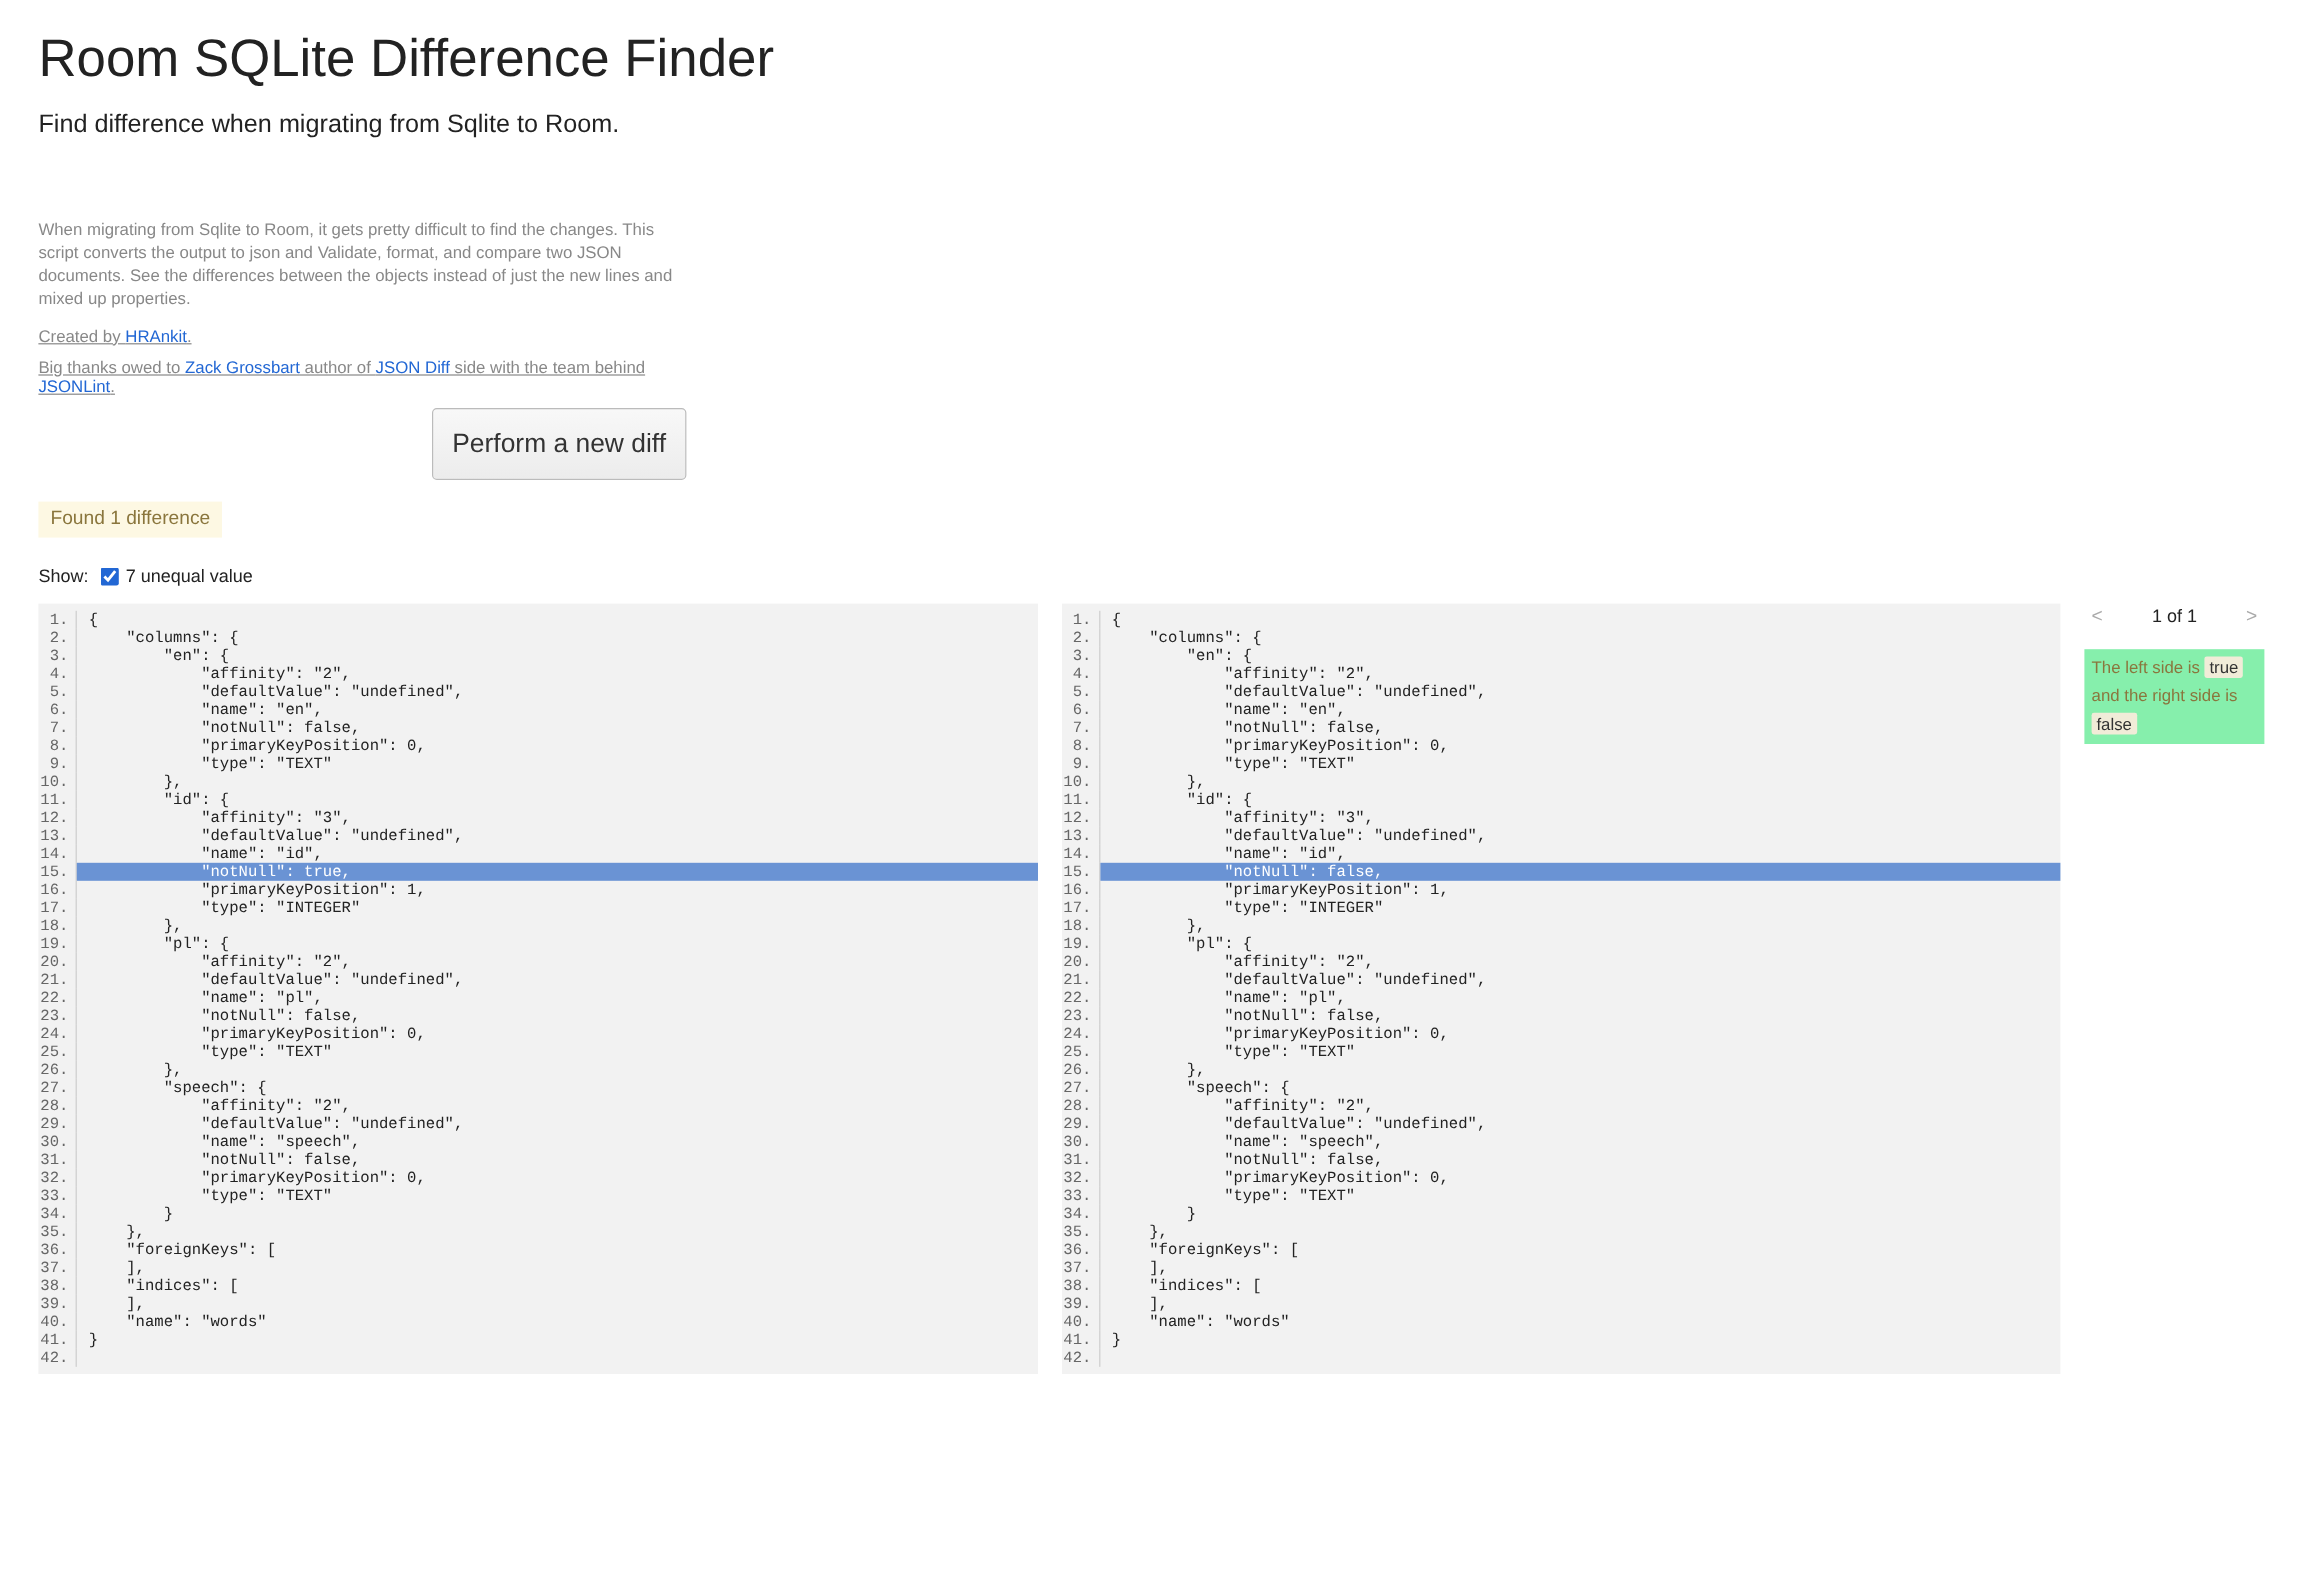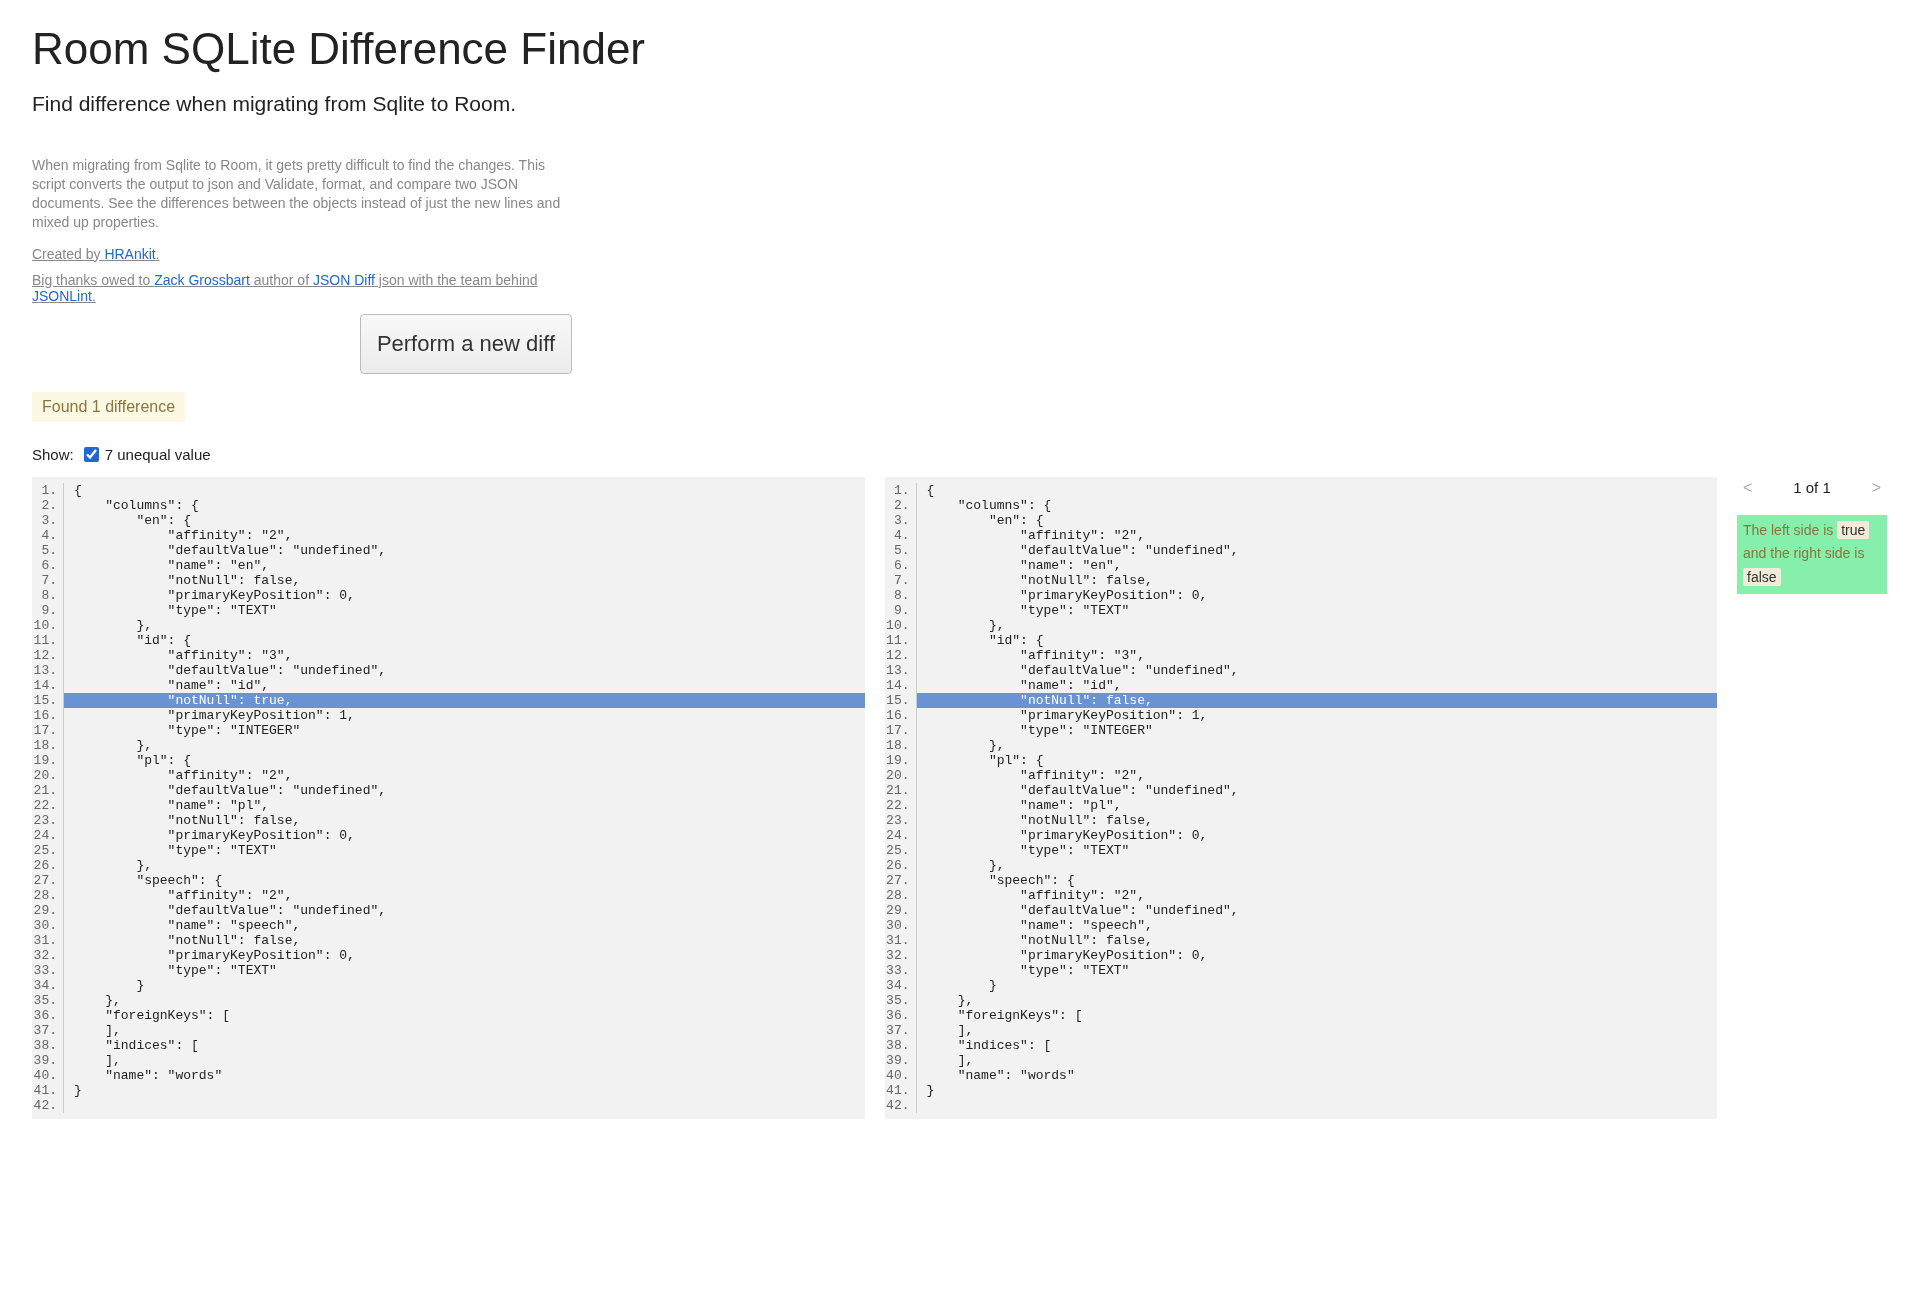--- a/index.html
+++ b/index.html
@@ -9,21 +9,21 @@
   color: #222;
   padding: 24px 32px;
 }
 .top-row {
   display: flex;
   gap: 40px;
   margin-bottom: 18px;
   flex-direction: column;
 }
 .left-col { flex: 1; }
-.right-col { width: 540px; }
+.right-col { width: 540px; margin-top: 26px; }
 h1 {
   font-size: 44px;
   font-weight: normal;
   margin-bottom: 18px;
   color: #222;
 }
 .subtitle {
   font-size: 21px;
   color: #222;
 }
@@ -141,21 +141,21 @@
   <div class="left-col">
     <h1>Room SQLite Difference Finder</h1>
     <div class="subtitle">Find difference when migrating from Sqlite to Room.</div>
   </div>
   <div class="right-col">
     <div class="desc">When migrating from Sqlite to Room, it gets pretty difficult to find the changes. This script converts the output to json and Validate, format, and compare two JSON documents. See the differences between the objects instead of just the new lines and mixed up properties.</div>
     <div class="credits">
       <span>Created by </span><a href="#">HRAnkit</a><span>.</span>
     </div>
     <div class="credits">
-      <span>Big thanks owed to </span><a href="#">Zack Grossbart</a><span> author of </span><a href="#">JSON Diff</a><span> json with the team behind </span><a href="#">JSONLint</a><span>.</span>
+      <span>Big thanks owed to </span><a href="#">Zack Grossbart</a><span> author of </span><a href="#">JSON Diff</a><span> side with the team behind </span><a href="#">JSONLint</a><span>.</span>
     </div>
     <button class="perform-btn">Perform a new diff</button>
   </div>
 </div>
 
 <div class="report">Found 1 difference</div>
 
 <div class="show-row">
   <span>Show:</span>
   <label>

